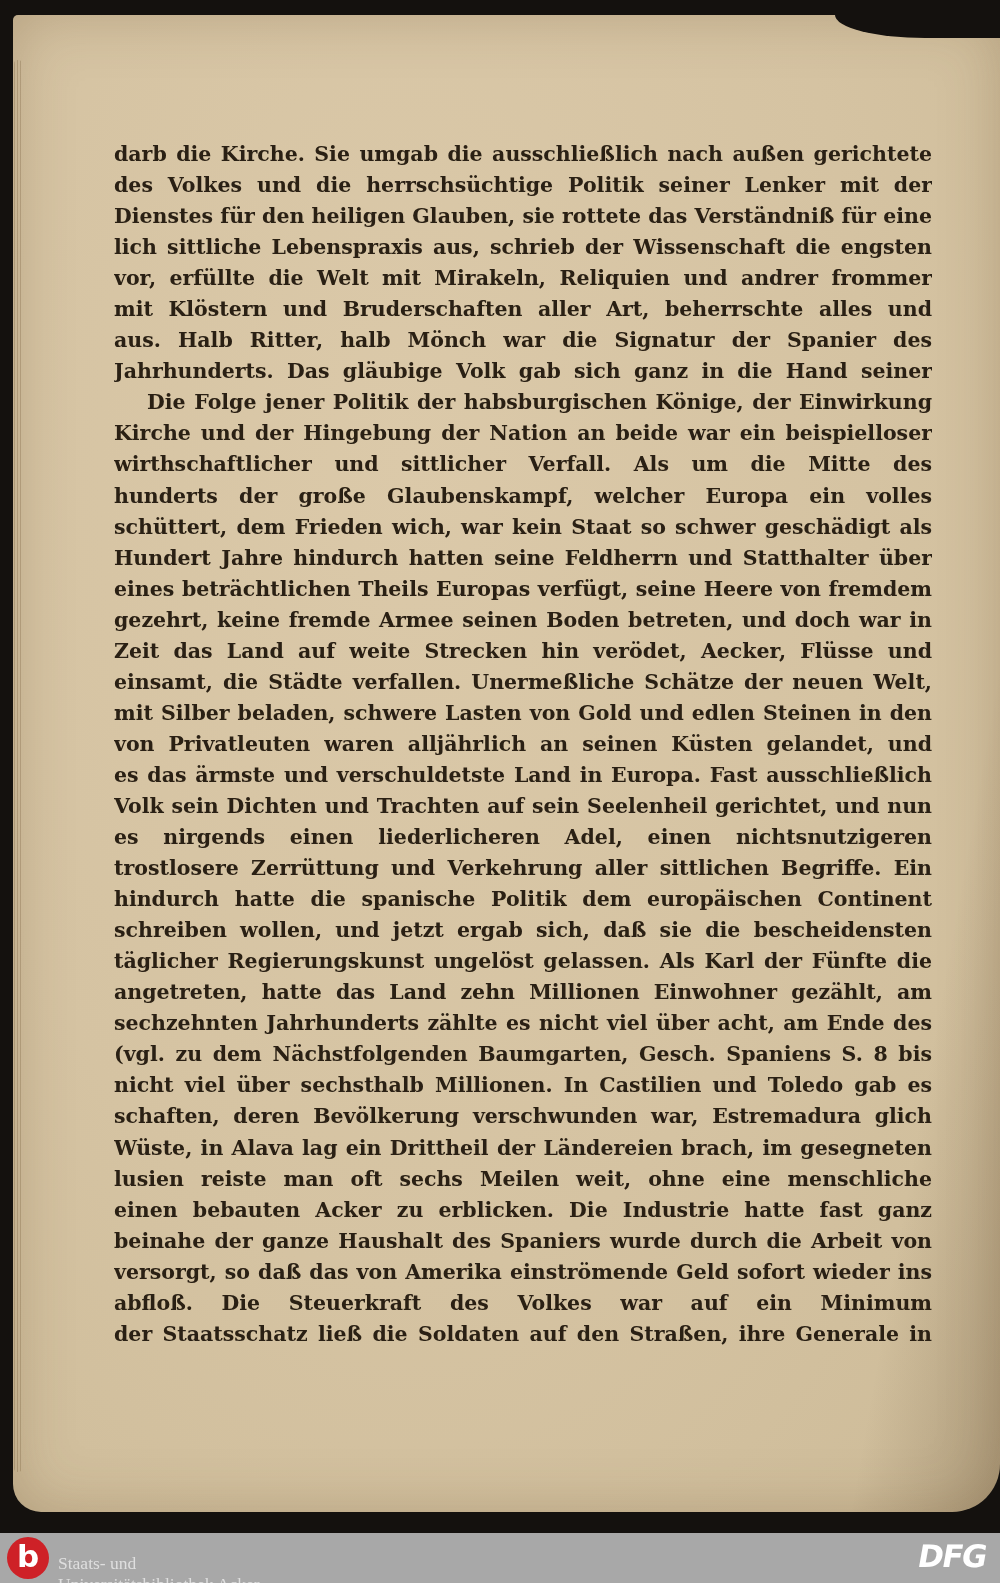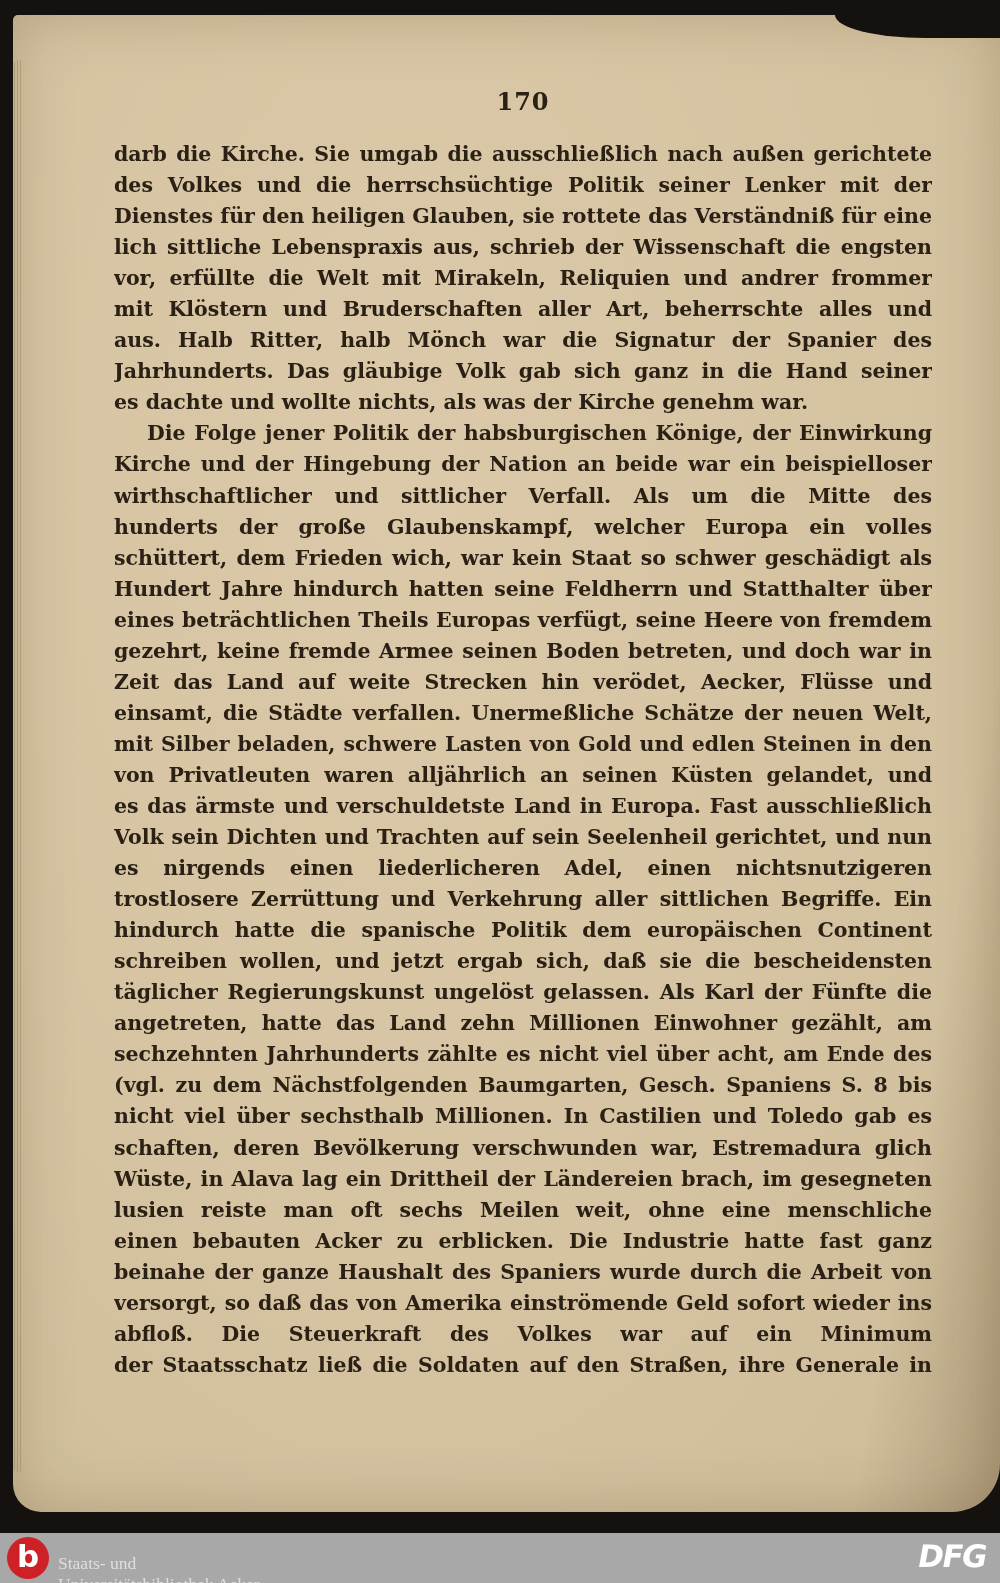--- a/index.html
+++ b/index.html
@@ -77,32 +77,30 @@
     line-height:1;
   }
 </style>
 </head>
 <body>
 
 <div class="stage">
 
   <div class="paper">
     <div class="corner-wedge"></div>
-    <div class="page-number">170</div>
     <div class="text-block" id="text-block">
         <div class="para">
           <div class="line">darb die Kirche.  Sie umgab die ausschließlich nach außen gerichtete Thätigkeit</div>
           <div class="line">des Volkes und die herrschsüchtige Politik seiner Lenker mit der Glorie des</div>
           <div class="line">Dienstes für den heiligen Glauben, sie rottete das Verständniß für eine wirk=</div>
           <div class="line">lich sittliche Lebenspraxis aus, schrieb der Wissenschaft die engsten Schranken</div>
           <div class="line">vor, erfüllte die Welt mit Mirakeln, Reliquien und andrer frommer Magie,</div>
           <div class="line">mit Klöstern und Bruderschaften aller Art, beherrschte alles und beutete alles</div>
           <div class="line">aus.  Halb Ritter, halb Mönch war die Signatur der Spanier des siebzehnten</div>
           <div class="line">Jahrhunderts.  Das gläubige Volk gab sich ganz in die Hand seiner Priester,</div>
-          <div class="line nojust">es dachte und wollte nichts, als was der Kirche genehm war.</div>
         </div>
         <div class="para indent">
           <div class="line">Die Folge jener Politik der habsburgischen Könige, der Einwirkung der</div>
           <div class="line">Kirche und der Hingebung der Nation an beide war ein beispielloser politischer,</div>
           <div class="line">wirthschaftlicher und sittlicher Verfall.  Als um die Mitte des siebzehnten Jahr=</div>
           <div class="line">hunderts der große Glaubenskampf, welcher Europa ein volles Säculum er=</div>
           <div class="line">schüttert, dem Frieden wich, war kein Staat so schwer geschädigt als Spanien.</div>
           <div class="line">Hundert Jahre hindurch hatten seine Feldherrn und Statthalter über die Mittel</div>
           <div class="line">eines beträchtlichen Theils Europas verfügt, seine Heere von fremdem Gut</div>
           <div class="line">gezehrt, keine fremde Armee seinen Boden betreten, und doch war in dieser</div>

